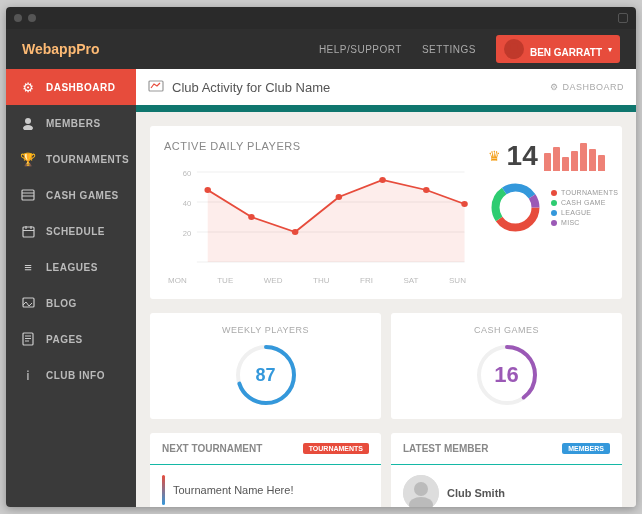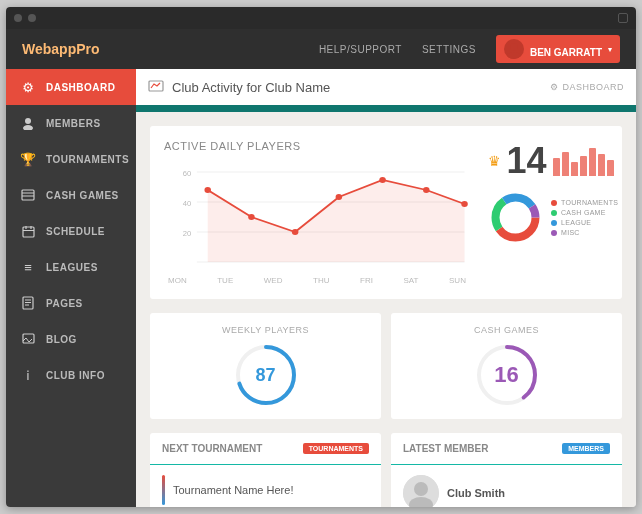--- a/index.html
+++ b/index.html
@@ -236,21 +236,21 @@
       gap: 8px;
     }
     .big-number-row {
       display: flex;
       align-items: center;
       gap: 6px;
       width: 100%;
     }
     .crown-icon { color: #f39c12; font-size: 14px; }
     .big-number {
-      font-size: 36px;
+      font-size: 28px;
       font-weight: bold;
       color: #444;
     }
     .bar-chart-small {
       display: flex;
       align-items: flex-end;
       gap: 2px;
       height: 30px;
     }
     .bar-small {
@@ -474,37 +474,37 @@
             </svg>
           </span>
           <span class="sidebar-label">SCHEDULE</span>
         </div>
         <div class="sidebar-item">
           <span class="sidebar-icon">≡</span>
           <span class="sidebar-label">LEAGUES</span>
         </div>
         <div class="sidebar-item">
           <span class="sidebar-icon">
+            <svg width="13" height="12" viewBox="0 0 13 12" fill="none">
+              <rect x="1" y="1" width="11" height="9" rx="1" stroke="#ccc" stroke-width="1.2"></rect>
+              <path d="M1 8 L4 5 L7 9 L10 6" stroke="#ccc" stroke-width="1" fill="none"></path>
+            </svg>
+          </span>
+          <span class="sidebar-label">BLOG</span>
+        </div>
+        <div class="sidebar-item">
+          <span class="sidebar-icon">
             <svg width="12" height="14" viewBox="0 0 12 14" fill="none">
               <rect x="1" y="1" width="10" height="12" rx="1" stroke="#ccc" stroke-width="1.2"></rect>
               <line x1="3" y1="4" x2="9" y2="4" stroke="#ccc" stroke-width="1"></line>
               <line x1="3" y1="6.5" x2="9" y2="6.5" stroke="#ccc" stroke-width="1"></line>
               <line x1="3" y1="9" x2="7" y2="9" stroke="#ccc" stroke-width="1"></line>
             </svg>
           </span>
           <span class="sidebar-label">PAGES</span>
-        </div>
-        <div class="sidebar-item">
-          <span class="sidebar-icon">
-            <svg width="13" height="12" viewBox="0 0 13 12" fill="none">
-              <rect x="1" y="1" width="11" height="9" rx="1" stroke="#ccc" stroke-width="1.2"></rect>
-              <path d="M1 8 L4 5 L7 9 L10 6" stroke="#ccc" stroke-width="1" fill="none"></path>
-            </svg>
-          </span>
-          <span class="sidebar-label">BLOG</span>
         </div>
         <div class="sidebar-item">
           <span class="sidebar-icon">ℹ</span>
           <span class="sidebar-label">CLUB INFO</span>
         </div>
       </div>
 
       <div class="content">
 
         <div class="content-header">

